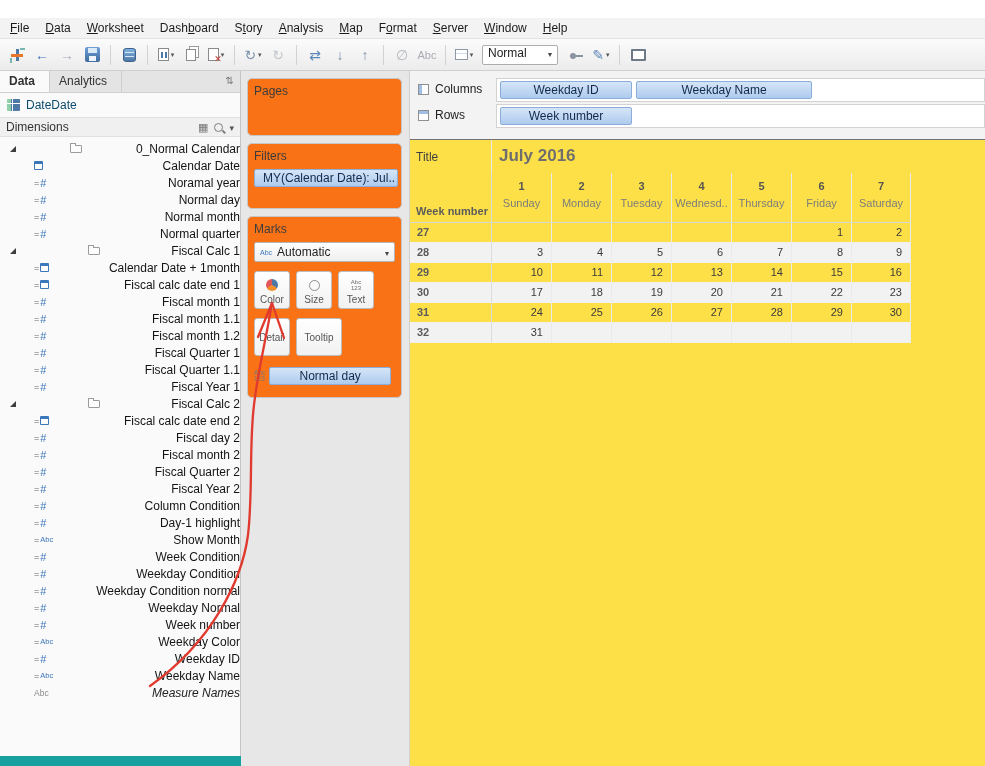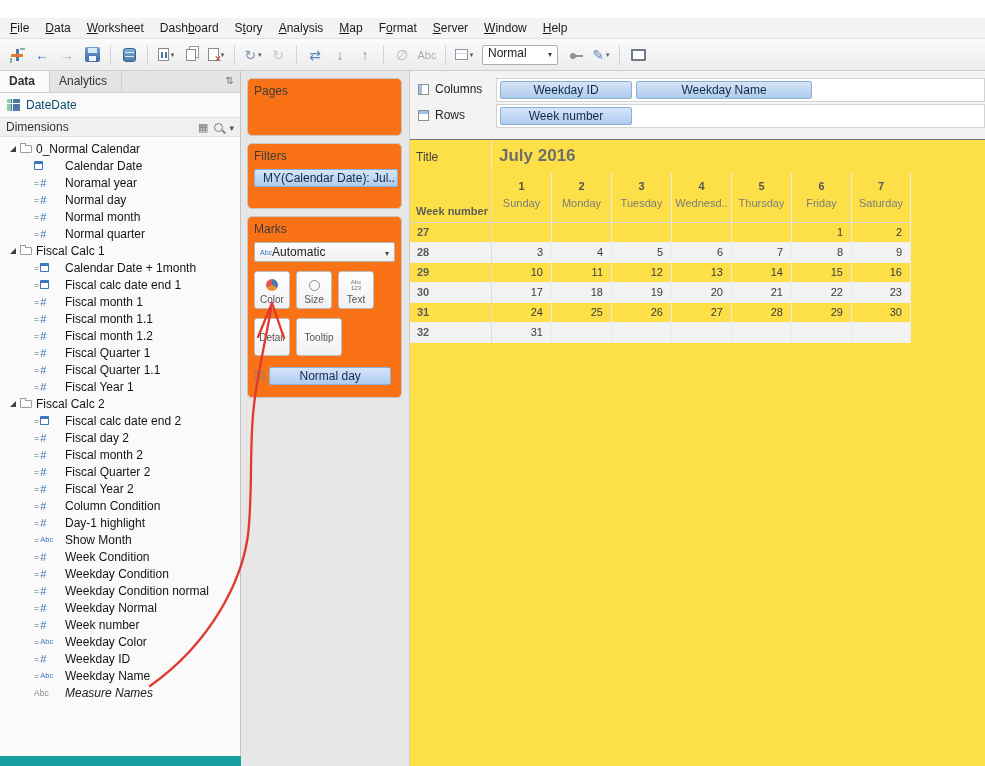--- a/index.html
+++ b/index.html
@@ -83,21 +83,21 @@
     background-image:linear-gradient(#fff 0 0),linear-gradient(#fff 0 0),linear-gradient(#8fd0a8 0 0);
     background-size:13px 1px,1px 12px,4px 12px;background-position:0 4px,5px 0,0 0;background-repeat:no-repeat;}
   .dim-header{display:flex;align-items:center;height:20px;padding:0 6px;background:#f0f0f0;
     border-top:1px solid #e0e0e0;border-bottom:1px solid #e0e0e0;font-size:12px;color:#333;}
   .dim-icons{margin-left:auto;display:flex;align-items:center;gap:6px;}
   .ic-viewlist::before{content:"▦";font-size:11px;color:#777;}
   .ic-search{width:9px;height:9px;border:1.5px solid #7d7d7d;border-radius:50%;position:relative;}
   .ic-search::after{content:"";position:absolute;left:7px;top:7px;width:4px;height:1.5px;background:#7d7d7d;transform:rotate(45deg);}
   .ic-caret::before{content:"▾";font-size:9px;color:#555;}
   .dim-tree{padding-top:3px;}
-  .trow{height:17px;display:flex;align-items:center;font-size:12px;color:#141414;padding-left:8px;gap:5px;white-space:nowrap;}
+  .trow{height:17px;display:flex;align-items:center;font-size:12px;color:#141414;padding-left:8px;gap:5px;white-space:nowrap;justify-content:space-between;}
   .trow.folder{padding-left:10px;gap:4px;}
   .exp{width:0;height:0;border-bottom:6px solid #3d3d3d;border-left:6px solid transparent;flex:0 0 auto;}
   .ic-folder{width:12px;height:8px;border:1px solid #9b9b9b;background:#fdfdfd;position:relative;border-radius:1px;flex:0 0 auto;}
   .ic-folder::before{content:"";position:absolute;left:-1px;top:-3px;width:4px;height:2px;background:#fdfdfd;border:1px solid #9b9b9b;border-bottom:none;}
   .icw{width:26px;display:flex;align-items:center;justify-content:flex-start;gap:1px;margin-left:26px;flex:0 0 auto;}
   .eq{font-size:9px;color:#666;}
   .ic-num{font-size:11px;color:#3c76bb;}
   .ic-abc{font-size:7.5px;color:#3c76bb;letter-spacing:0;}
   .ic-abc.gray{color:#8a8a8a;font-size:8.5px;}
   .ic-date{width:9px;height:9px;border:1px solid #3c76bb;border-top:3px solid #3c76bb;border-radius:1px;background:#fff;flex:0 0 auto;}
@@ -108,21 +108,21 @@
   .cards-pane{position:absolute;left:241px;top:71px;width:169px;height:695px;background:#e7e7e7;border-right:1px solid #d0d0d0;}
   .card{background:#f97316;border:1px solid #c6c6c6;border-radius:5px;margin:7px 7px 0 6px;padding:5px 6px;position:relative;}
   .card-title{font-size:12px;color:#3c3c3c;}
   .pages-card{height:58px;}
   .filters-card{height:66px;}
   .marks-card{height:182px;}
   .pill{height:18px;border-radius:2px;background:linear-gradient(#d5e5f7,#aecbee);border:1px solid #8aaed9;
     color:#13294b;font-size:12px;display:flex;align-items:center;justify-content:center;padding:0 8px;white-space:nowrap;overflow:hidden;}
   .filter-pill{width:144px;margin-top:6px;justify-content:flex-start;}
   .mark-combo{height:20px;border:1px solid #b5b5b5;border-radius:2px;background:linear-gradient(#fefefe,#efefef);
-    display:flex;align-items:center;padding:1px 5px;font-size:12px;color:#222;margin-top:6px;}
+    display:flex;align-items:center;gap:5px;padding:1px 5px;font-size:12px;color:#222;margin-top:6px;}
   .mark-combo .mc-caret{margin-left:auto;}
   .mc-caret::before{content:"▾";font-size:8px;color:#444;}
   .abc-mini{font-size:7px;color:#3c76bb;}
   .abc-mini::before{content:"Abc";}
   .mk-row{display:flex;gap:6px;margin-top:9px;}
   .mk-btn{width:36px;height:38px;border:1px solid #bdbdbd;border-radius:3px;background:linear-gradient(#fff,#f1f1f1);
     display:flex;flex-direction:column;align-items:center;justify-content:flex-end;padding-bottom:3px;font-size:10px;color:#555;gap:3px;}
   .mk-btn.center{justify-content:center;padding-bottom:0;}
   .mk-btn.wide{width:46px;}
   .ic-color{width:12px;height:12px;border-radius:50%;background:conic-gradient(#4e79a7 0 120deg,#f28e2b 0 240deg,#e15759 0);}

